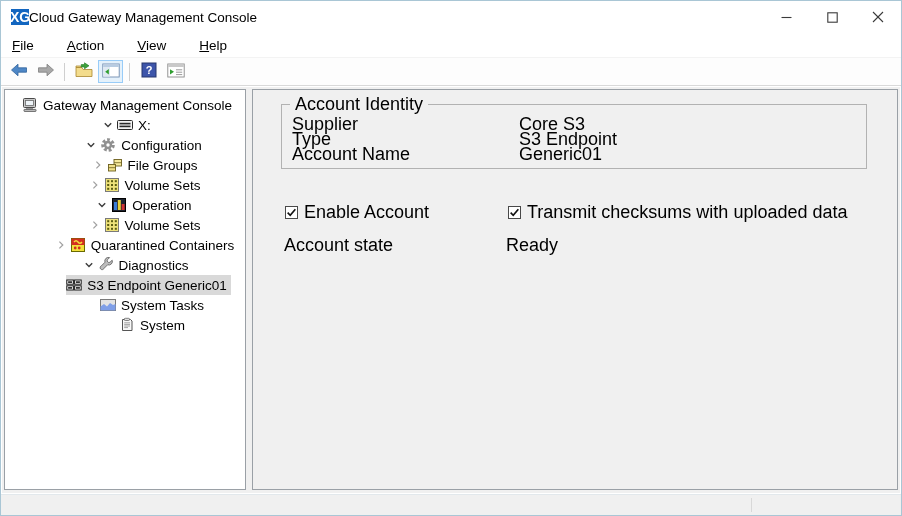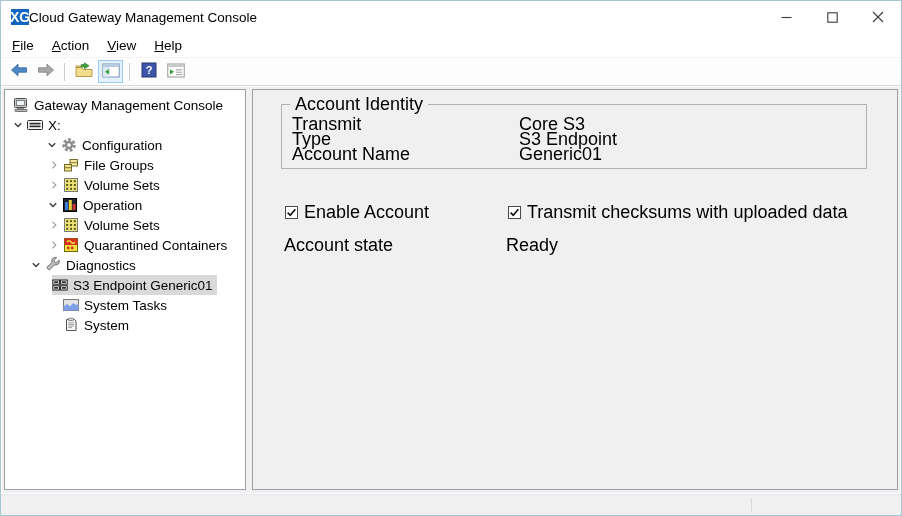--- a/index.html
+++ b/index.html
@@ -13,35 +13,35 @@
   .titlebar { height: 32px; display: flex; align-items: center; background: #fff; }
   .app-icon {
     width: 18px; height: 16px; margin-left: 10px; background: #1266c0;
     color: #fff; font-size: 14px; font-weight: bold;
     display: flex; align-items: center; justify-content: center; flex: none;
   }
   .title-text { white-space: nowrap; }
   .win-controls { margin-left: auto; display: flex; height: 100%; }
   .win-btn { width: 46px; height: 100%; display: flex; align-items: center; justify-content: center; }
   
-  .menubar { height: 25px; display: flex; align-items: center; padding-left: 2px; background: #fff; border-bottom: 1px solid #f3f3f3; }
+  .menubar { height: 25px; display: flex; align-items: center; padding-left: 2px; background: #fff; border-bottom: 1px solid #f3f3f3; gap: 15px; }
   .menu-item { display: inline-block; padding: 3px 9px; }
   .menu-item::first-letter { text-decoration: underline; }
   
   .toolbar { height: 28px; display: flex; align-items: center; padding-left: 4px; background: #fdfdfd; border-bottom: 1px solid #d9d9d9; }
   .tb-btn { width: 25px; height: 23px; display: flex; align-items: center; justify-content: center; margin: 0 1px; border: 1px solid transparent; }
   .tb-btn.active { background: #e4f1fb; border: 1px solid #98ccf8; }
   .tb-sep { width: 1px; height: 18px; background: #cfcfcf; margin: 0 5px; }
   
   .main { position: absolute; top: 86px; left: 1px; right: 1px; bottom: 22px; background: #f0f0f0; }
   .tree-panel {
     position: absolute; left: 2px; top: 2px; width: 242px; bottom: 3px;
     background: #fff; border: 1px solid #9aa0a6; overflow: hidden; padding-top: 5px;
   }
-  .tree-row { height: 20px; display: flex; align-items: center; white-space: nowrap; }
+  .tree-row { height: 20px; display: flex; align-items: center; white-space: nowrap; justify-content: center; }
   .chev { width: 18px; height: 20px; display: flex; align-items: center; justify-content: center; flex: none; }
   .ticon { width: 16px; height: 16px; flex: none; margin-right: 5px; display: inline-flex; }
   .ticon svg { width: 16px; height: 16px; }
   .sel-wrap { display: flex; align-items: center; height: 20px; padding-right: 4px; }
   .tree-row.selected .sel-wrap { background: #d9d9d9; }
   
   .details-panel {
     position: absolute; left: 250px; right: 2px; top: 2px; bottom: 3px;
     background: #f0f0f0; border: 1px solid #9aa0a6; font-size: 18px;
   }
@@ -381,21 +381,21 @@
           </span>
       </div>
 
     </div>
 
     <div class="details-panel">
 
       <div class="groupbox">
         <div class="gb-title">Account Identity</div>
         <div class="gb-rows">
-          <span>Transmit</span>
+          <span>Supplier</span>
           <span>Core S3</span>
           <span>Type</span>
           <span>S3 Endpoint</span>
           <span>Account Name</span>
           <span>Generic01</span>
         </div>
       </div>
 
       <div class="cb-row">
         <div class="cb-item first">

